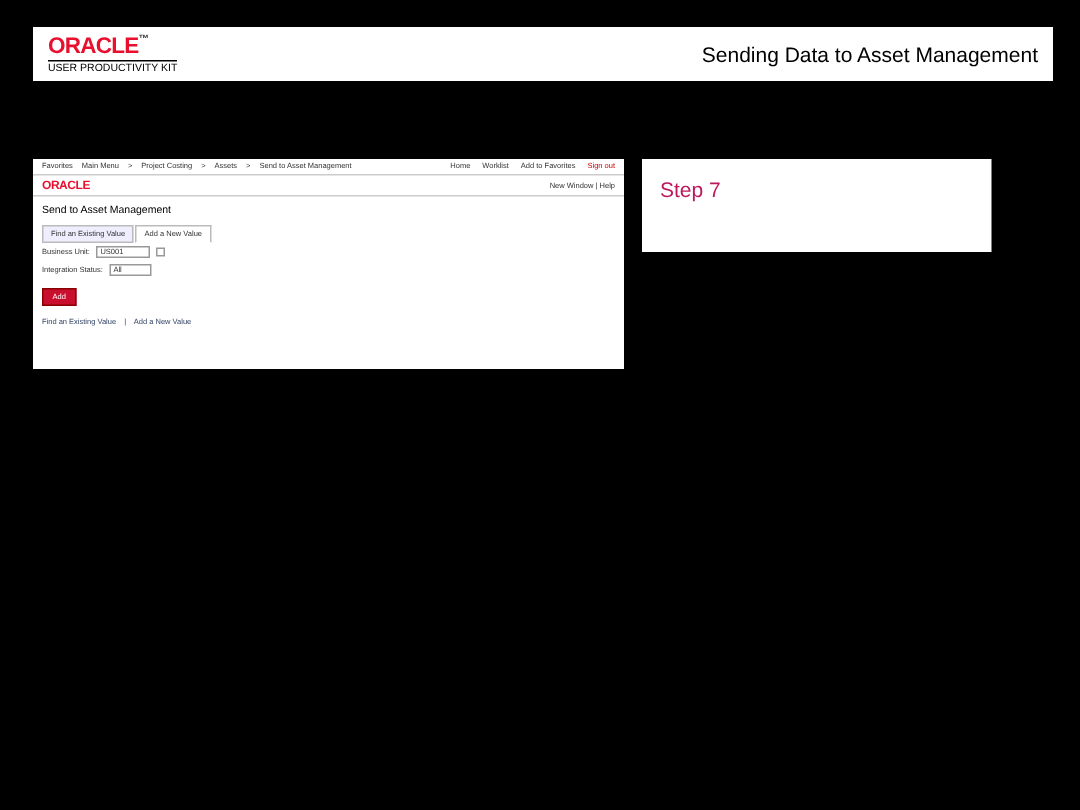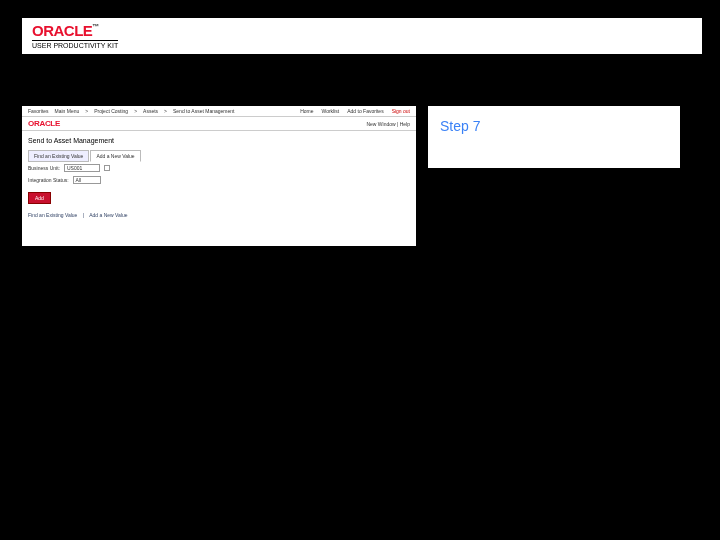--- a/index.html
+++ b/index.html
@@ -107,40 +107,41 @@
     display:inline-block;
   }
   .shot-links { padding: 2px 6px; font-size:5px; color:#346; }
   .shot-links span { margin-right:4px; }
 
   
   .instructions {
     position: absolute;
     top: 106px;
     left: 428px;
-    width: 252px;
+    width: 233px;
     background: #fff;
     padding: 10px 12px 18px;
     font-size: 14px;
-    color: #3b82f6;
+    color: #be185d;
     line-height: 1.45;
   }
   .step-label { margin-bottom: 14px; }
   .instruction-text b { font-weight: bold; }
 </style>
 </head>
 <body>
 
 <div class="header">
   <div class="brand">
     <div class="brand-logo">
       <span>ORACLE</span><span class="tm">™</span>
     </div>
     <div class="brand-sub">USER PRODUCTIVITY KIT</div>
   </div>
+  <div class="header-title">Sending Data to Asset Management</div>
 </div>
 
 <div class="shot">
   <div class="shot-nav">
     <span>Favorites</span>
     <span>Main Menu</span>
     <span>&gt;</span>
     <span>Project Costing</span>
     <span>&gt;</span>
     <span>Assets</span>

